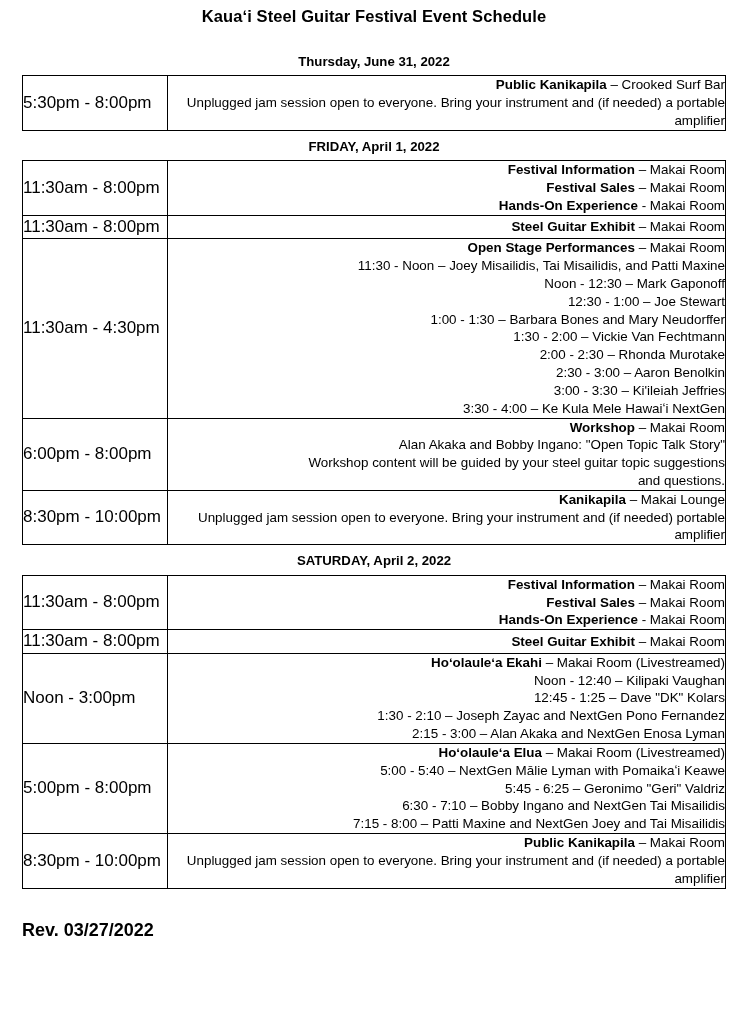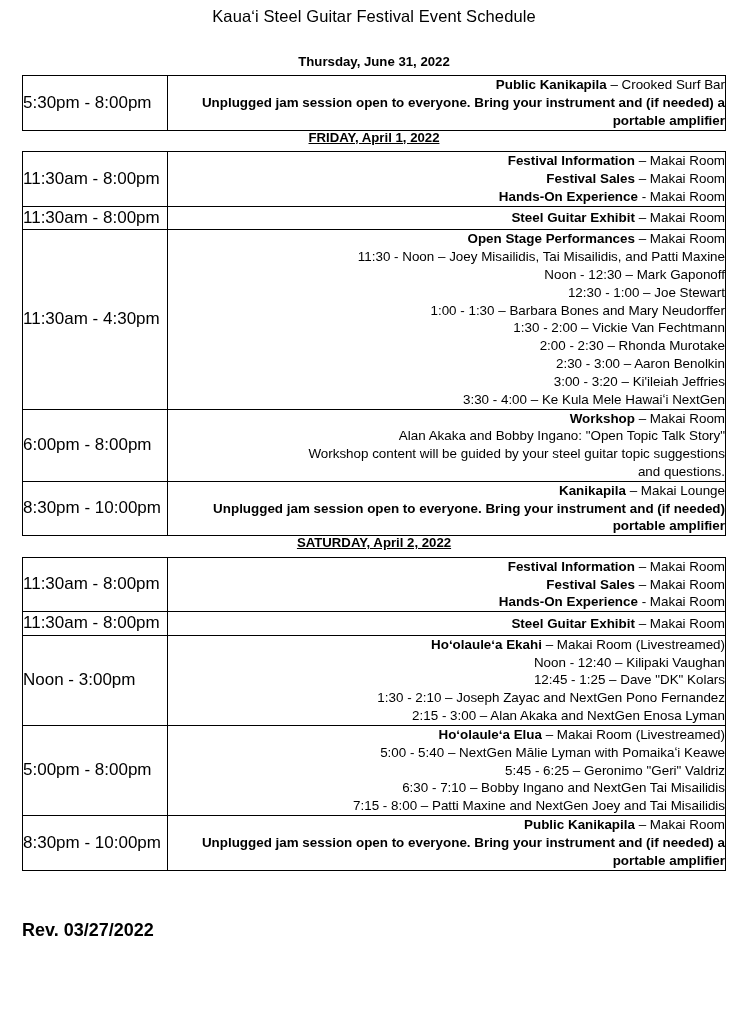--- a/index.html
+++ b/index.html
@@ -17,35 +17,35 @@
   }
   .page {
     width: 748px;
     height: 1018px;
     box-sizing: border-box;
     padding: 0;
     position: relative;
   }
   .doc-title {
     text-align: center;
-    font-weight: normal;
+    font-weight: bold;
     font-size: 16.5px;
     letter-spacing: 0.1px;
     margin: 7px 0 0 0;
     padding: 0;
     line-height: 1.2;
   }
   .day-header {
     text-align: center;
     font-weight: bold;
     font-size: 13.2px;
     line-height: 1.1;
   }
   .day-header.first { margin-top: 28px; margin-bottom: 6px; }
-  .day-header.later { margin-bottom: 6px; text-decoration: underline; }
+  .day-header.later { margin-top: 9px; margin-bottom: 6px; }
 
   table.schedule {
     border-collapse: collapse;
     table-layout: fixed;
     width: 704px;
     margin-left: 22px;
     border: 1px solid #000;
   }
   table.schedule td {
     border: 1px solid #000;
@@ -66,21 +66,20 @@
     padding: 3px 2px 3px 6px;
     text-align: right;
   }
   .detail-line {
     white-space: nowrap;
     font-size: 13.4px;
     line-height: 1.33;
   }
   .detail-line.wrap {
     white-space: normal;
-    font-weight: bold;
   }
   .lead {
     font-weight: bold;
   }
   .rev {
     position: absolute;
     left: 22px;
     font-weight: bold;
     font-size: 18px;
   }
@@ -124,21 +123,21 @@
             <td class="time-cell">11:30am - 4:30pm</td>
             <td class="detail-cell">
               <div class="detail-line"><span class="lead">Open Stage Performances</span><span> – Makai Room</span></div>
               <div class="detail-line"><span>11:30 - Noon – Joey Misailidis, Tai Misailidis, and Patti Maxine</span></div>
               <div class="detail-line"><span>Noon - 12:30 – Mark Gaponoff</span></div>
               <div class="detail-line"><span>12:30 - 1:00 – Joe Stewart</span></div>
               <div class="detail-line"><span>1:00 - 1:30 – Barbara Bones and Mary Neudorffer</span></div>
               <div class="detail-line"><span>1:30 - 2:00 – Vickie Van Fechtmann</span></div>
               <div class="detail-line"><span>2:00 - 2:30 – Rhonda Murotake</span></div>
               <div class="detail-line"><span>2:30 - 3:00 – Aaron Benolkin</span></div>
-              <div class="detail-line"><span>3:00 - 3:20 – Ki'ileiah Jeffries</span></div>
+              <div class="detail-line"><span>3:00 - 3:30 – Ki'ileiah Jeffries</span></div>
               <div class="detail-line"><span>3:30 - 4:00 – Ke Kula Mele Hawaiʻi NextGen</span></div>
             </td>
           </tr>
           <tr>
             <td class="time-cell">6:00pm - 8:00pm</td>
             <td class="detail-cell">
               <div class="detail-line"><span class="lead">Workshop</span><span> – Makai Room</span></div>
               <div class="detail-line"><span>Alan Akaka and Bobby Ingano: "Open Topic Talk Story"</span></div>
               <div class="detail-line"><span>Workshop content will be guided by your steel guitar topic suggestions</span></div>
               <div class="detail-line"><span>and questions.</span></div>

